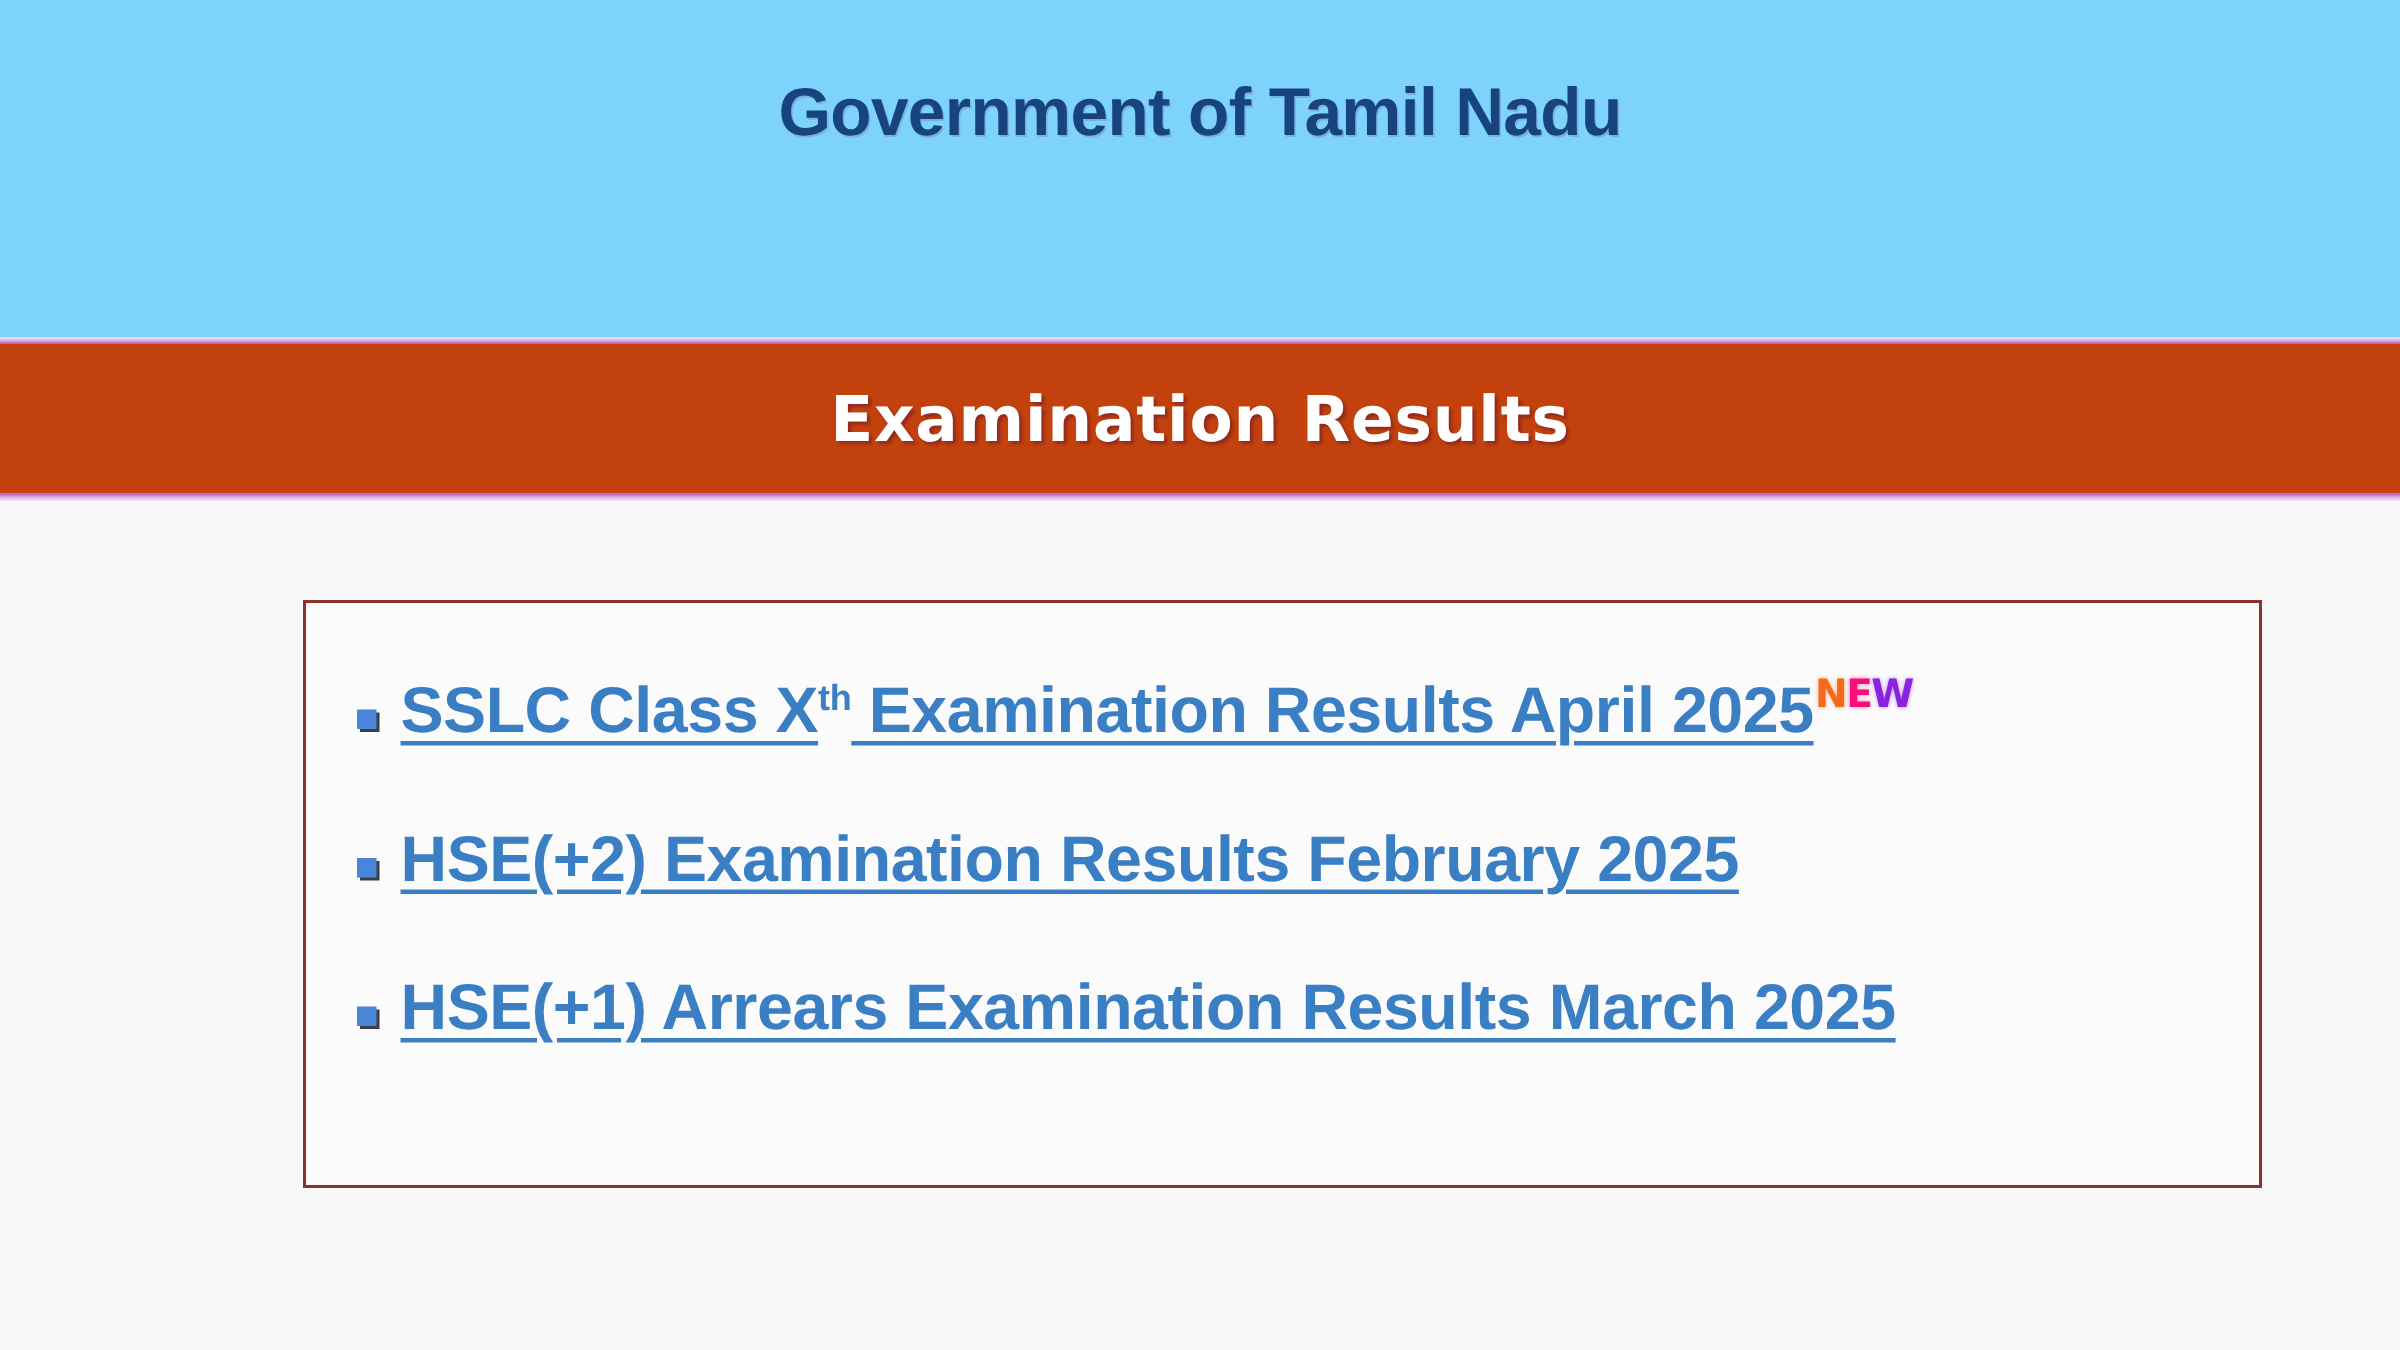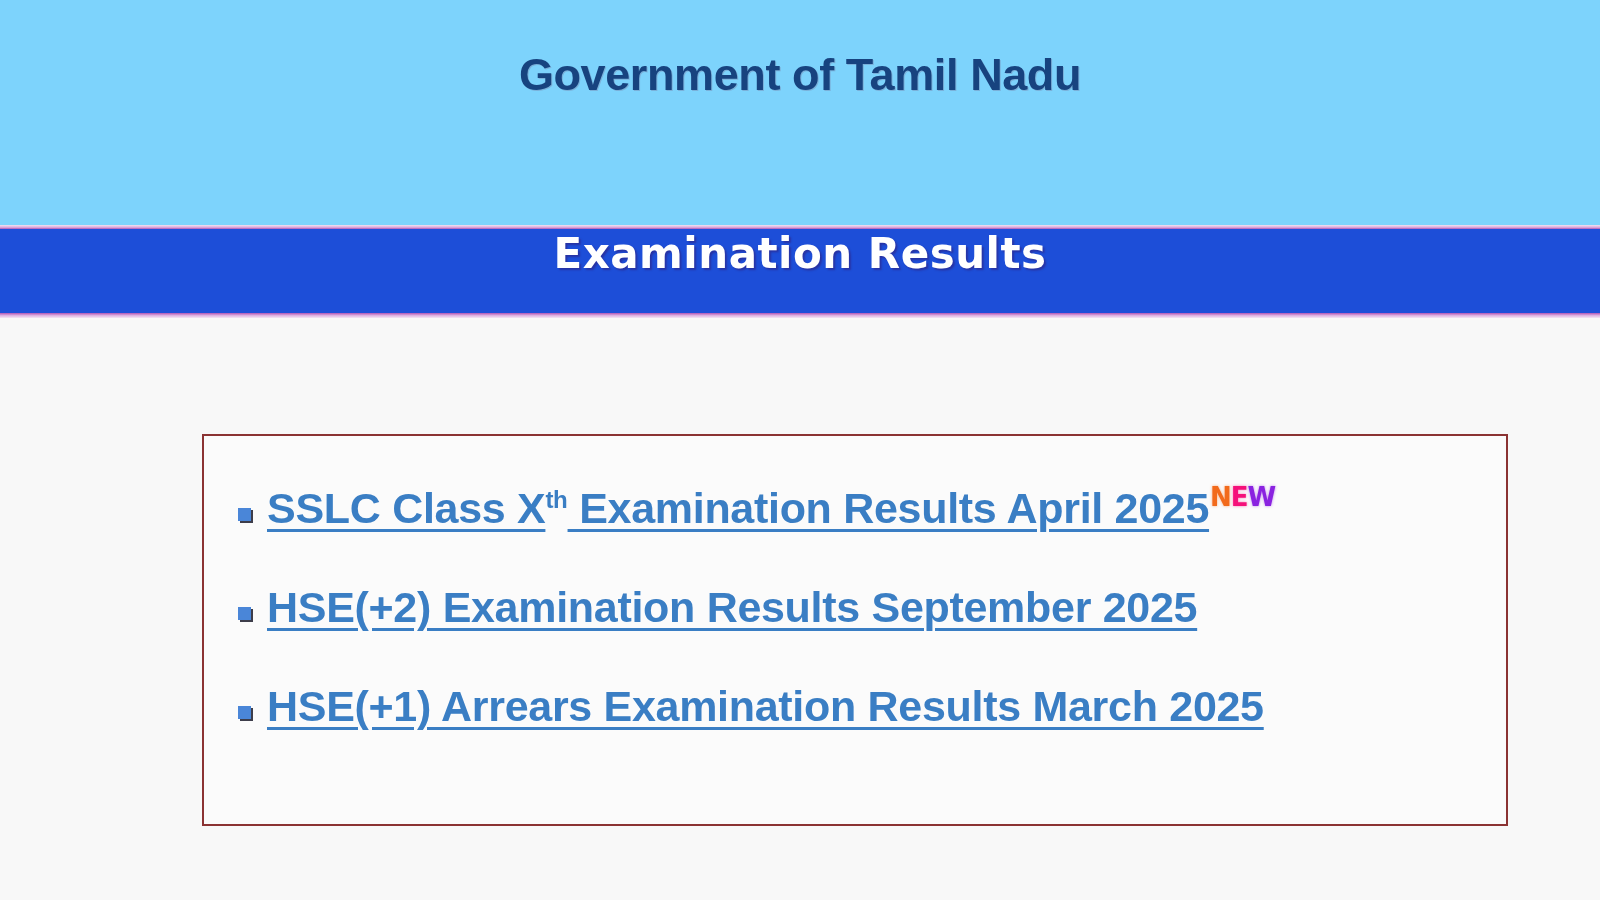--- a/index.html
+++ b/index.html
@@ -38,24 +38,25 @@
 
   
   .banner-wrap {
     width: 100%;
   }
   .banner-topline {
     height: 4px;
     background: linear-gradient(to bottom, #f0e2f2 0%, #d9a8dd 60%, #b055b6 100%);
   }
   .banner {
-    background: #1d4ed8;
+    background: #c2410c;
     width: 100%;
-    height: 84px;
+    height: 100px;
     display: flex;
+    align-items: center;
     justify-content: center;
   }
   .banner-title {
     color: #ffffff;
     font-family: "DejaVu Sans", sans-serif;
     font-weight: bold;
     font-size: 42px;
     letter-spacing: 0.5px;
     text-shadow: 2px 2px 2px rgba(60,0,70,0.35);
     white-space: nowrap;
@@ -63,21 +64,21 @@
   .banner-bottomline {
     height: 5px;
     background: linear-gradient(to bottom, #b055b6 0%, #dcb0e0 50%, #f2e6f4 100%);
   }
 
   
   .content {
     background: #f8f8f8;
     width: 100%;
     box-sizing: border-box;
-    padding-top: 116px;
+    padding-top: 66px;
   }
   .results-box {
     margin-left: 202px;
     width: 1306px;
     box-sizing: border-box;
     border: 2px solid #8b3333;
     background: #fbfbfb;
     padding: 48px 0 40px 0;
     min-height: 392px;
   }
@@ -152,21 +153,21 @@
 
 <div class="content">
   <div class="results-box">
     <ul class="results-list">
 
       <li>
         <span class="bullet"></span><a class="result-link" href="#"><span>SSLC Class X</span><sup>th</sup><span> Examination Results April 2025</span></a><span class="new-badge"><span class="ch-n">N</span><span class="ch-e">E</span><span class="ch-w">W</span></span>
       </li>
 
       <li>
-        <span class="bullet"></span><a class="result-link" href="#">HSE(+2) Examination Results September 2025</a>
+        <span class="bullet"></span><a class="result-link" href="#">HSE(+2) Examination Results February 2025</a>
       </li>
 
       <li>
         <span class="bullet"></span><a class="result-link" href="#">HSE(+1) Arrears Examination Results March 2025</a>
       </li>
 
     </ul>
   </div>
 </div>
 

